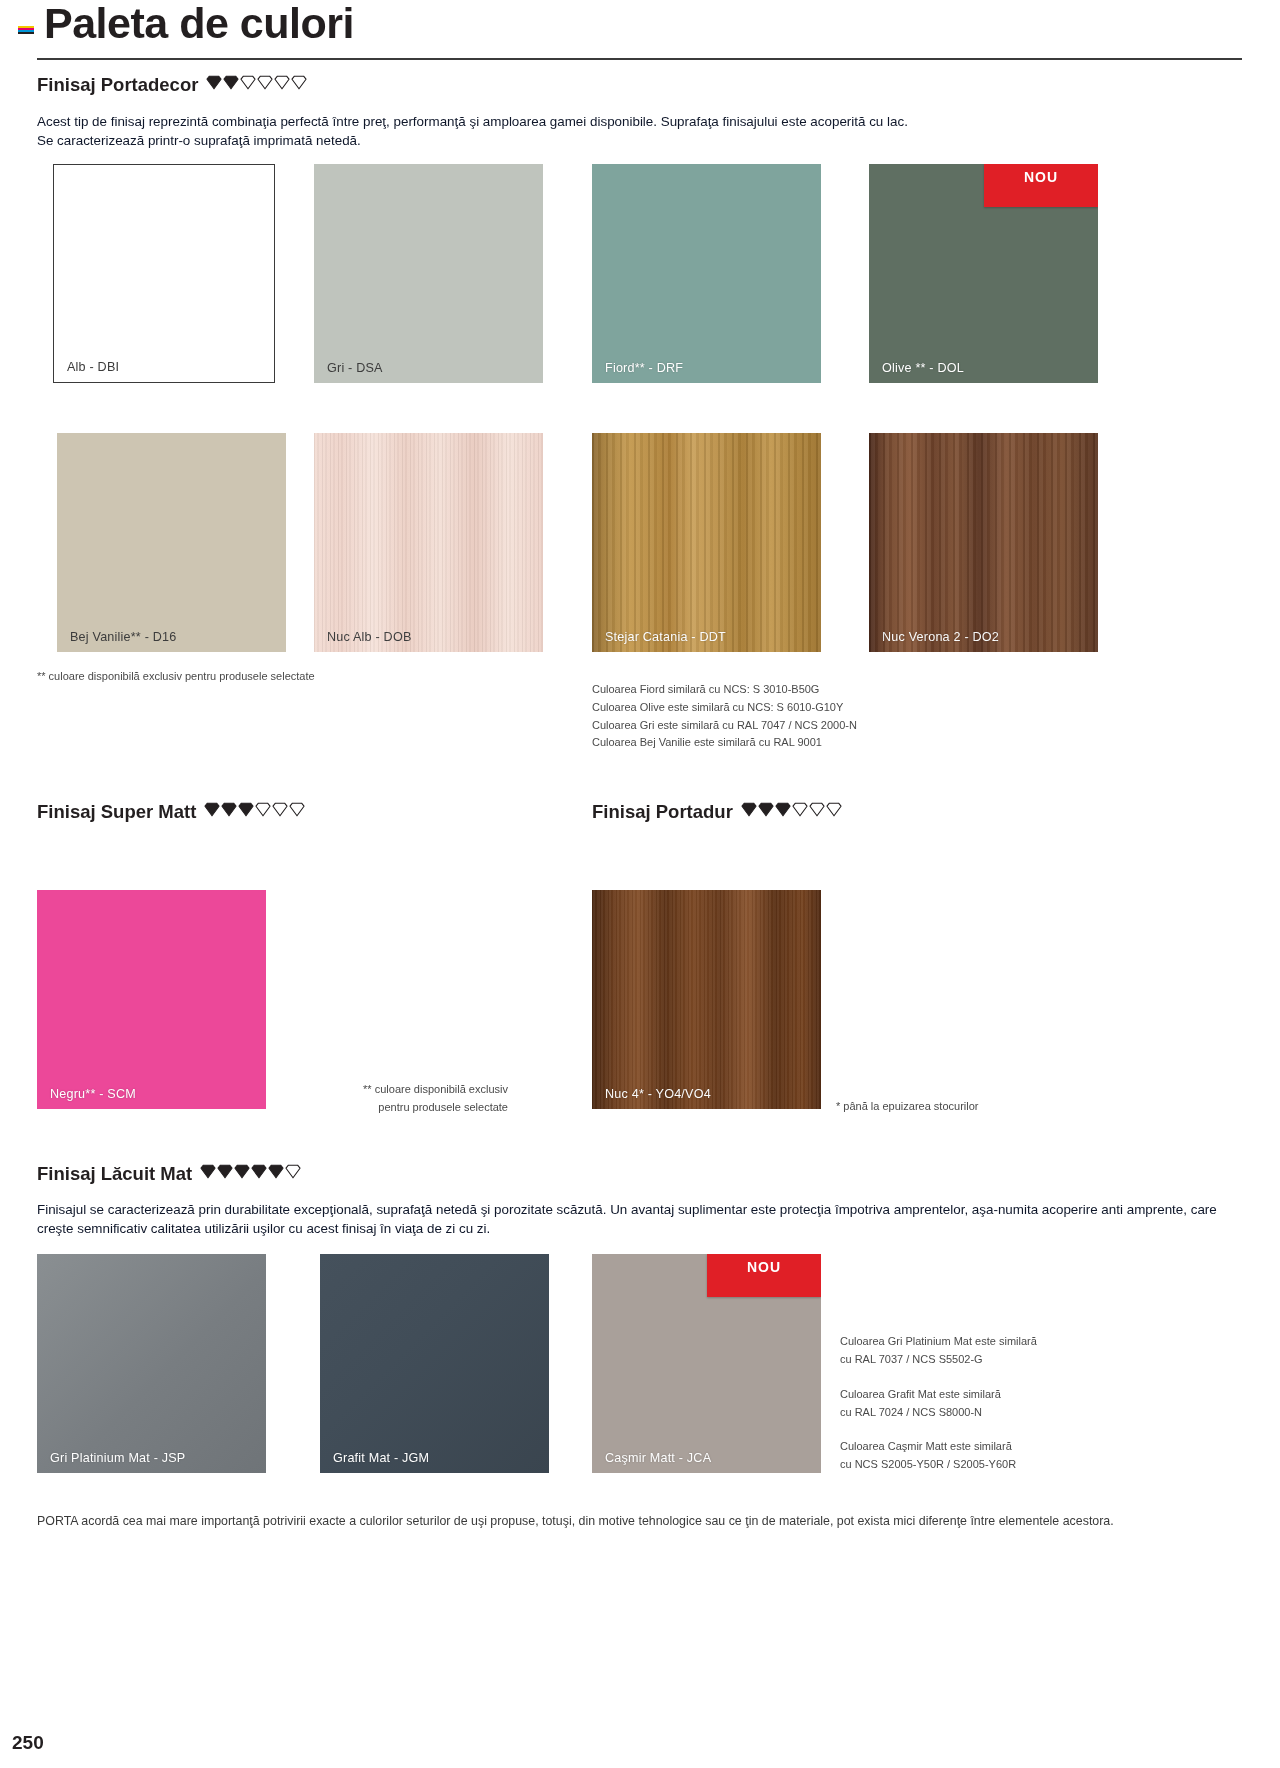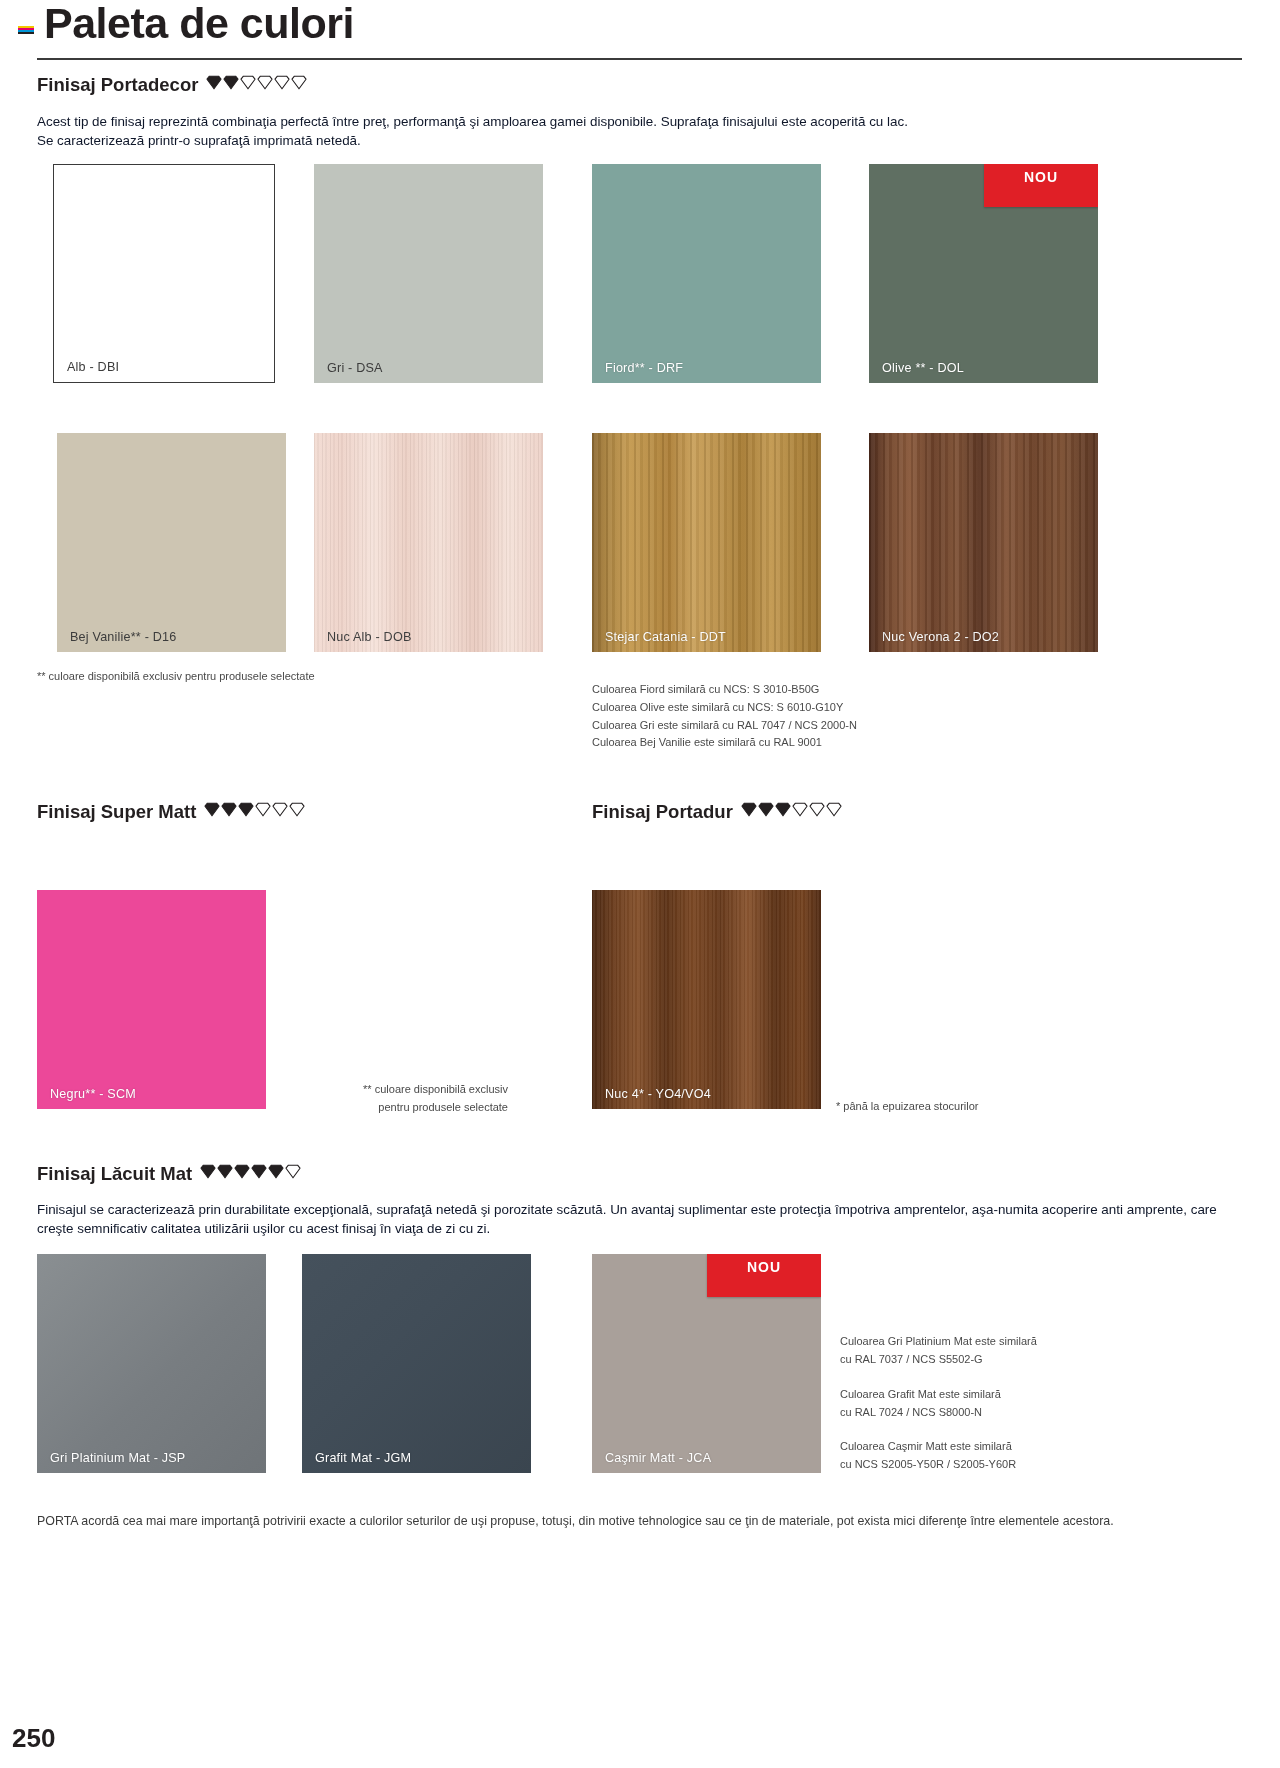--- a/index.html
+++ b/index.html
@@ -58,21 +58,21 @@
   .nou {
     position:absolute; right:0; top:0;
     background:#e01f26; color:#fff;
     font-size:14px; font-weight:bold; letter-spacing:1px;
     padding:5px 0 22px 0; width:114px; text-align:center;
     box-shadow:0 1px 2px rgba(0,0,0,.25);
   }
 
   
   .footer-txt { position:absolute; font-size:12.4px; color:#3a3a3a; line-height:1.5; }
-  .page-num { position:absolute; left:12px; bottom:14px; font-size:26px; font-weight:bold; color:#231f20; }
+  .page-num { position:absolute; left:12px; bottom:14px; font-size:19px; font-weight:bold; color:#231f20; }
 
   
   .tex-stripes::after{
     content:""; position:absolute; inset:0;
     background-image:repeating-linear-gradient(90deg,
       rgba(0,0,0,.055) 0px, rgba(0,0,0,.055) 1px,
       rgba(255,255,255,.05) 1px, rgba(255,255,255,.05) 3px,
       rgba(0,0,0,.03) 3px, rgba(0,0,0,.03) 5px,
       rgba(255,255,255,.04) 5px, rgba(255,255,255,.04) 8px);
     pointer-events:none;
@@ -216,21 +216,21 @@
           </svg></span><span class="gem"><svg width="16" height="15" viewBox="0 0 16 15" aria-hidden="true">
             <path d="M1 4.2 L3.4 1.2 L12.6 1.2 L15 4.2 L8 13.8 Z" fill="none" stroke="#231f20" stroke-width="1.1" stroke-linejoin="round"></path>
           </svg></span></span>
   </div>
   <div class="body-txt" style="left:37px; top:1200px; width:1205px;">Finisajul se caracterizează prin durabilitate excepţională, suprafaţă netedă şi porozitate scăzută. Un avantaj suplimentar este protecţia împotriva amprentelor, aşa-numita acoperire anti amprente, care creşte semnificativ calitatea utilizării uşilor cu acest finisaj în viaţa de zi cu zi.</div>
 
   <div class="sw" style="left:37px; top:1254px; width:229px; height:219px;
        background:linear-gradient(135deg,#8a8f92 0%,#787d81 55%,#6f7478 100%);">
     <span class="lbl">Gri Platinium Mat - JSP</span>
   </div>
-  <div class="sw" style="left:302px; top:1254px; width:229px; height:219px;
+  <div class="sw" style="left:320px; top:1254px; width:229px; height:219px;
        background:linear-gradient(135deg,#49556080 0%,#414d58 40%,#3a454f 100%); background-color:#414d58;padding-left:16px;">
     <span class="lbl">Grafit Mat - JGM</span>
   </div>
   <div class="sw" style="left:592px; top:1254px; width:229px; height:219px; background:#a9a09a;">
     <div class="nou">NOU</div>
     <span class="lbl">Caşmir Matt - JCA</span>
   </div>
 
   <div class="note-txt" style="left:840px; top:1333px; width:380px; white-space:pre-line;">Culoarea Gri Platinium Mat este similară
 cu RAL 7037 / NCS S5502-G</div>

